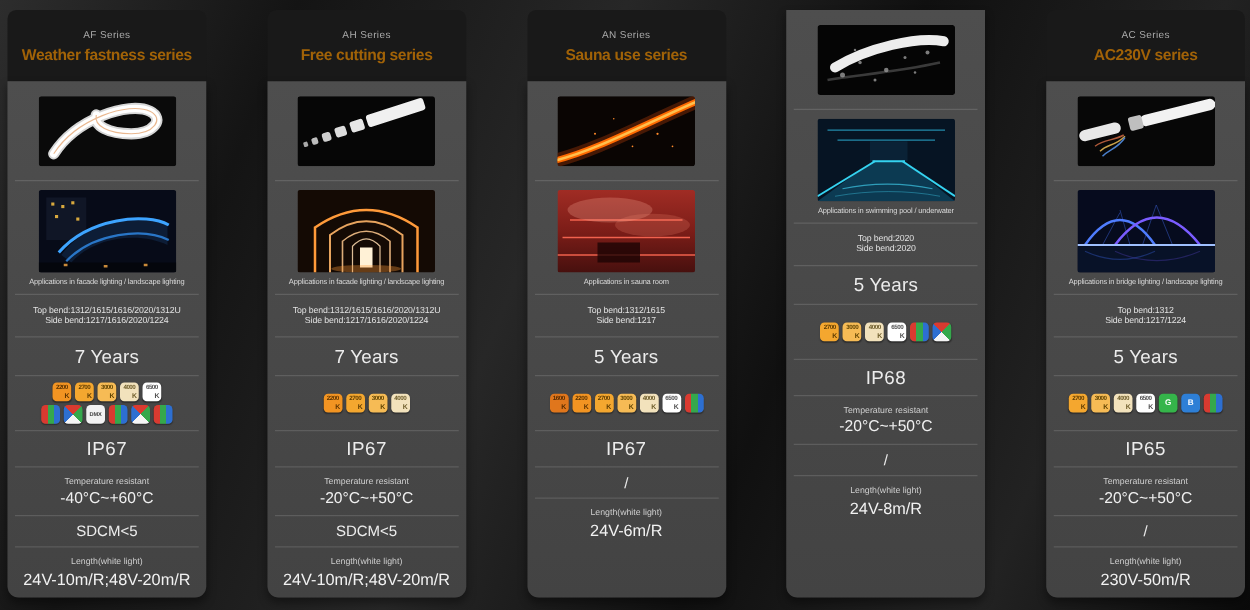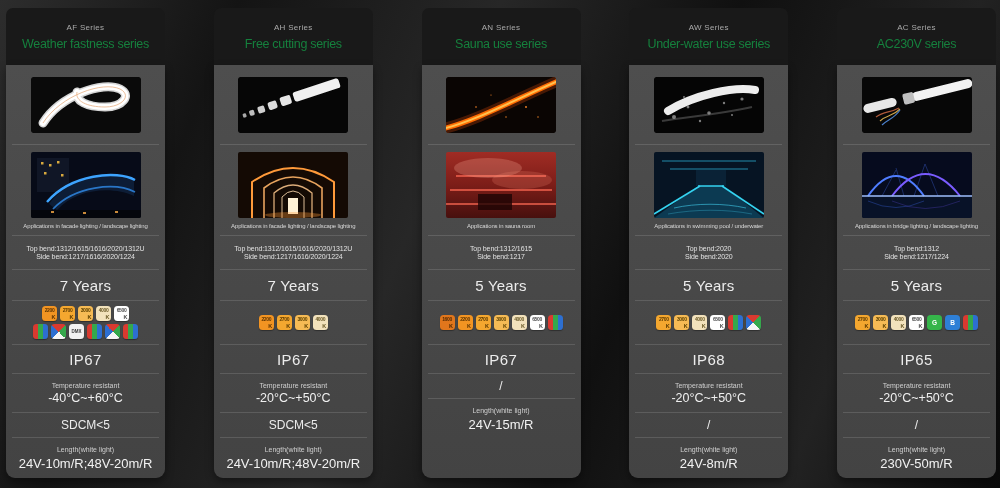--- a/index.html
+++ b/index.html
@@ -3,21 +3,21 @@
 <meta charset="utf-8">
 <style>
   html,body{margin:0;padding:0;width:1000px;height:488px;overflow:hidden;
     background:linear-gradient(112deg,#2d2d2d 0%,#141414 20%,#272727 42%,#101010 62%,#222 82%,#0a0a0a 100%);
     font-family:"Liberation Sans",sans-serif;}
   .cards{display:flex;justify-content:space-between;padding:8px 4px 0 6px;}
   .card{width:159px;height:470px;display:flex;flex-direction:column;cursor:pointer;}
   .card-header{background:#191919;border-radius:7px 7px 0 0;height:57px;flex:0 0 57px;
     display:flex;flex-direction:column;align-items:center;justify-content:center;gap:5px;}
   .series-code{font-size:8px;color:#aaa;letter-spacing:.3px;}
-  .series-title{font-size:12.5px;font-weight:normal;color:#15803d;letter-spacing:-.3px;white-space:nowrap;}
+  .series-title{font-size:12.5px;font-weight:bold;color:#a16207;letter-spacing:-.3px;white-space:nowrap;}
   .card-body{flex:1;background:linear-gradient(180deg,#4e4e4e,#434343);border-radius:0 0 9px 9px;
     padding:0 6px;display:flex;flex-direction:column;box-shadow:0 4px 8px rgba(0,0,0,.4);}
   .sec{display:flex;flex-direction:column;align-items:center;justify-content:center;
     border-bottom:1px solid rgba(255,255,255,.13);box-sizing:border-box;width:100%;}
   .sec:last-child{border-bottom:none;}
   .sec-img1{height:80px;}
   .sec-img2{height:91px;justify-content:flex-start;padding-top:7px;gap:5px;}
   .sec-bends{height:34px;gap:1px;}
   .sec-years{height:31px;}
   .sec-badges{height:44px;gap:3px;}
@@ -300,30 +300,26 @@
           </div>
         </div>
       <div class="sec sec-ip">
         <div class="ip">IP67</div>
       </div>
       <div class="sec sec-sdcm">
         <div class="sdcm">/</div>
       </div>
       <div class="sec sec-length">
         <div class="small-label">Length(white light)</div>
-        <div class="length-value">24V-15m/R</div>
+        <div class="length-value">24V-6m/R</div>
       </div>
     </div>
   </div>
 
   <div class="card">
-    <div class="card-header">
-      <div class="series-code">AW Series</div>
-      <div class="series-title">Under-water use series</div>
-    </div>
     <div class="card-body">
       <div class="sec sec-img1">
         <svg class="prod-img" viewBox="0 0 110 56">
           <rect width="110" height="56" fill="#050505" rx="2"></rect>
           <path d="M8 44 C30 40 62 38 98 30" stroke="#6f6f6f" stroke-width="2" opacity="0.5" fill="none"></path>
           <path d="M14 34 C40 18 80 9 101 13" stroke="#ededed" stroke-width="8" fill="none" stroke-linecap="round"></path>
           <g fill="#9a9a9a" opacity="0.8">
             <circle cx="20" cy="40" r="2"></circle>
               <circle cx="34" cy="30" r="1.4"></circle>
               <circle cx="55" cy="36" r="1.8"></circle>

